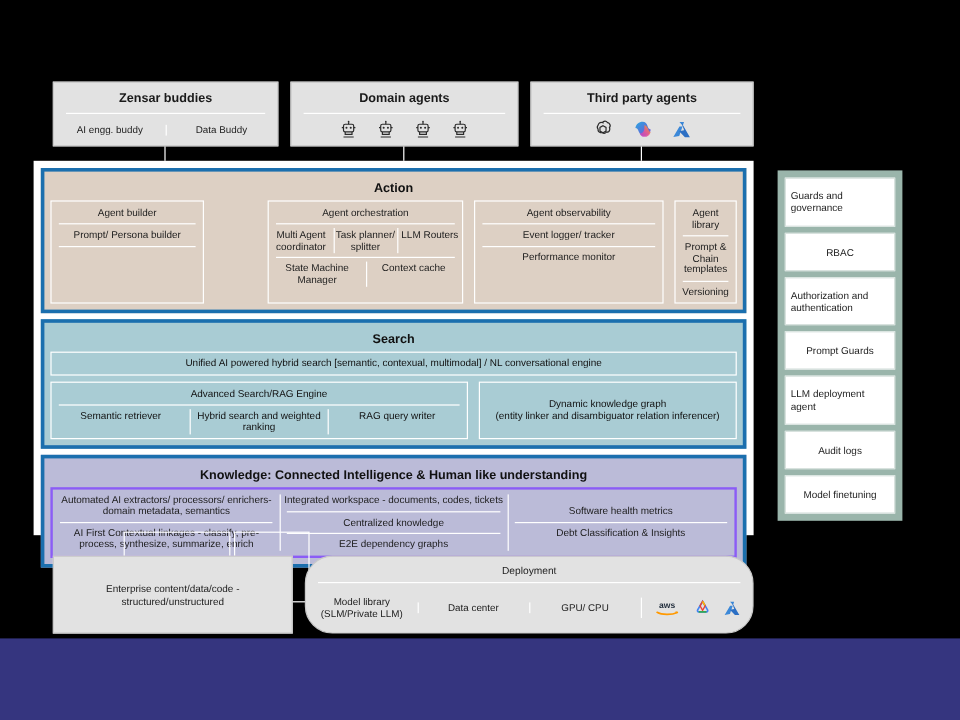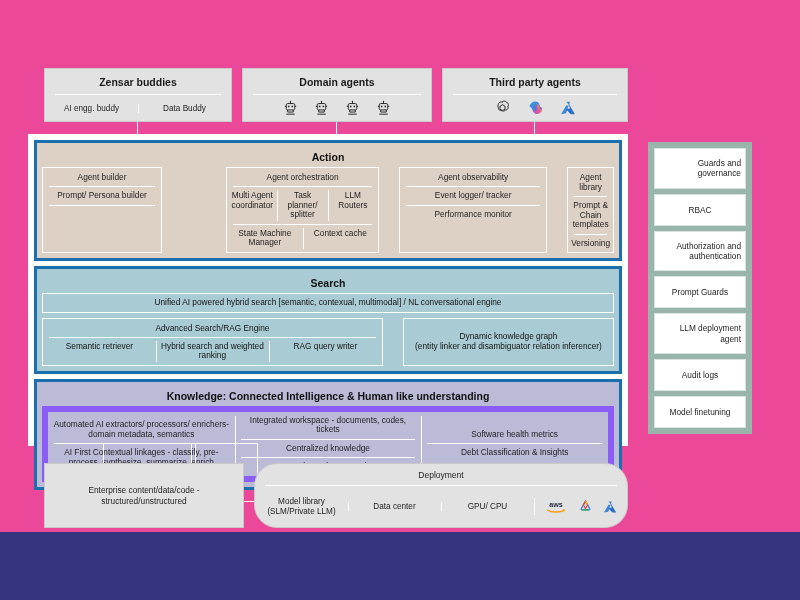--- a/index.html
+++ b/index.html
@@ -2,21 +2,21 @@
 <html><head>
 <meta charset="utf-8">
 <style>
   * { box-sizing: border-box; margin: 0; padding: 0; }
   html, body {
     width: 800px; height: 600px;
     background: #35357f;
     font-family: "Liberation Sans", sans-serif;
     overflow: hidden;
   }
-  .canvas { position: relative; width: 800px; height: 532px; background: #ec4899; }
+  .canvas { position: relative; width: 800px; height: 532px; background: #000000; }
 
   
   .grey-card {
     background: #e2e2e2;
     border: 1px solid #c9c9c9;
     display: flex; flex-direction: column;
   }
   .grey-card .card-title {
     text-align: center;
     font-weight: bold;
@@ -52,21 +52,21 @@
   .main-stack {
     position: absolute; left: 28px; top: 134px; width: 600px; height: 312px;
     background: #ffffff; padding: 6px;
   }
   .layer { border: 3px solid #1b6fae; padding: 5px; }
   .layer + .layer { margin-top: 5px; }
   .layer-title {
     text-align: center; font-weight: bold; font-size: 10.5px; color: #111;
     padding: 3px 0 4px;
   }
-  .layer-row { display: flex; gap: 20px; }
+  .layer-row { display: flex; gap: 9px; }
 
   
   #layer-action { background: #ddd0c4; }
   .beige-box { background: #ddd0c4; border: 1px solid #ffffff; display: flex; flex-direction: column; }
   .bx-title { text-align: center; font-size: 8.3px; color: #1d1d1d; padding: 4px 3px 4px; }
   .bx-line { text-align: center; font-size: 8.3px; color: #1d1d1d; padding: 4px 3px; line-height: 1.15; }
   .bx-split { display: flex; }
   .bx-split > div {
     flex: 1; text-align: center; font-size: 8.3px; color: #1d1d1d;
     padding: 4px 2px; line-height: 1.15; position: relative;
@@ -75,21 +75,21 @@
     content: ""; position: absolute; left: 0; top: 3px; bottom: 3px; width: 1px; background: #ffffff;
   }
 
   
   #layer-search { background: #a9ccd4; }
   .teal-box { background: #a9ccd4; border: 1px solid #ffffff; display: flex; flex-direction: column; }
   .teal-box .bx-title, .teal-box .bx-line, .teal-box .bx-split > div { color: #111; }
 
   
   #layer-knowledge { background: #bbbbd8; }
-  .lav-box { background: #bbbbd8; border: 6px solid #8b5cf6; display: flex; flex-direction: column; }
+  .lav-box { background: #bbbbd8; border: 2px solid #8b5cf6; display: flex; flex-direction: column; }
   .lav-col { flex: 1; display: flex; flex-direction: column; justify-content: center; position: relative; }
   .lav-col + .lav-col::before {
     content: ""; position: absolute; left: 0; top: 4px; bottom: 4px; width: 1px; background: #ffffff;
   }
 
   
   .tabs { position: absolute; left: 103px; top: 443px; display: flex; gap: 3px; }
   .tab {
     border: 1px solid #ffffff; color: #ffffff; font-weight: bold; font-size: 9.5px;
     padding: 23px 17px; background: transparent; text-align: center;
@@ -111,21 +111,21 @@
   }
   .deploy-logos { display: flex; align-items: center; justify-content: center; gap: 8px; }
 
   
   .sidebar {
     position: absolute; left: 648px; top: 142px; width: 104px;
     background: #9ab5ab; padding: 6px; display: flex; flex-direction: column; gap: 5px;
   }
   .side-card {
     background: #ffffff; border: 1px solid #d8e2de;
-    text-align: right; font-size: 8.3px; color: #1d1d1d;
+    text-align: left; font-size: 8.3px; color: #1d1d1d;
     padding: 9px 4px; line-height: 1.25;
     display: flex; align-items: center; justify-content: center; min-height: 32px;
   }
 
   svg { display: block; }
 </style>
 </head>
 <body>
 
 <div class="canvas">

